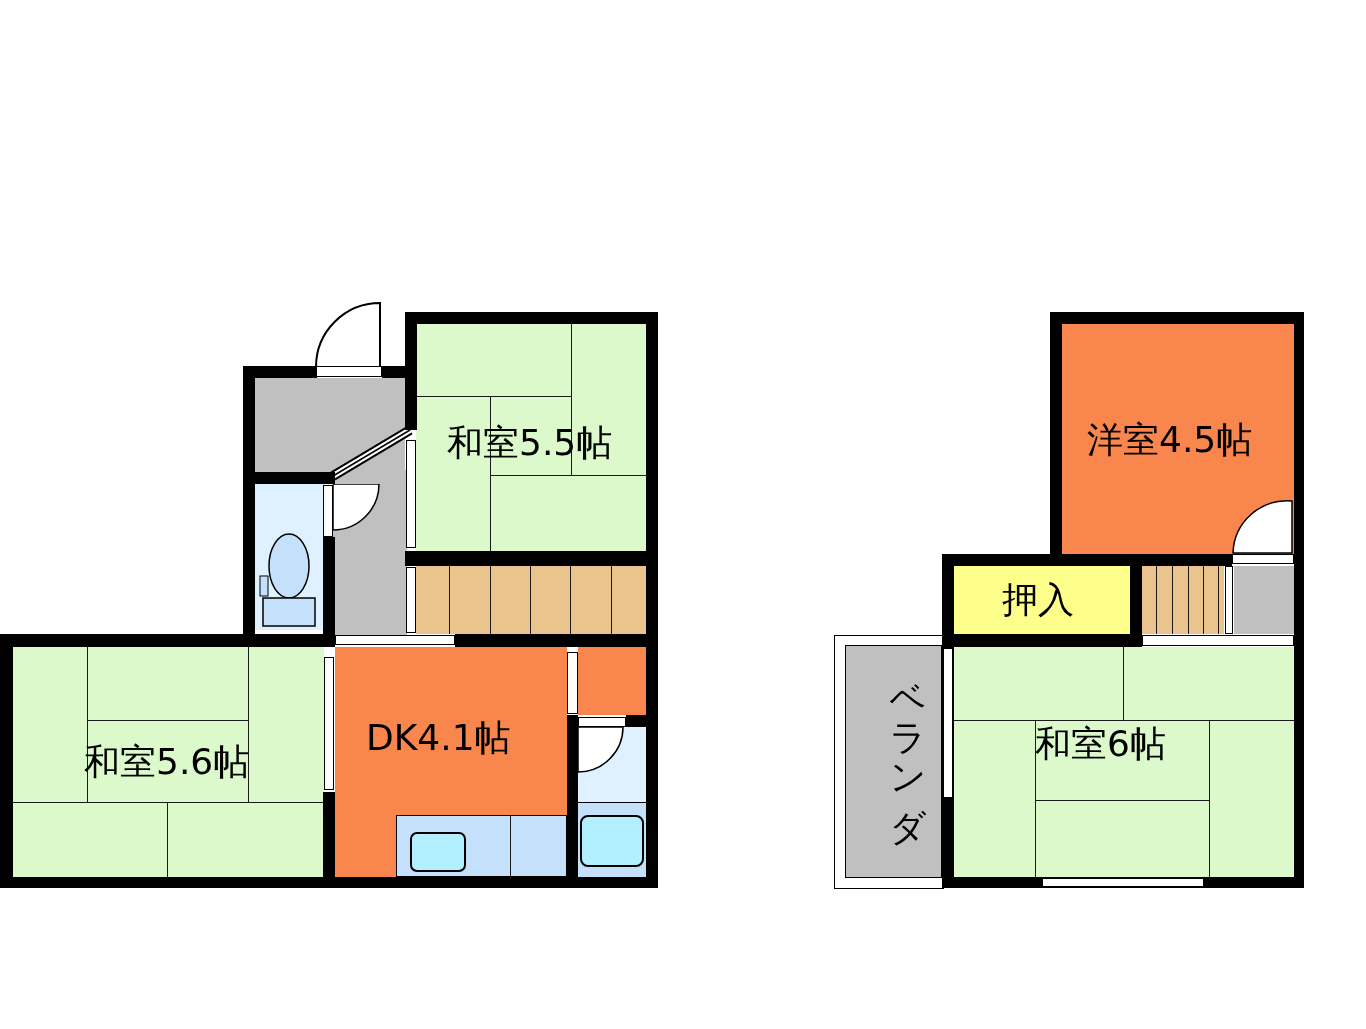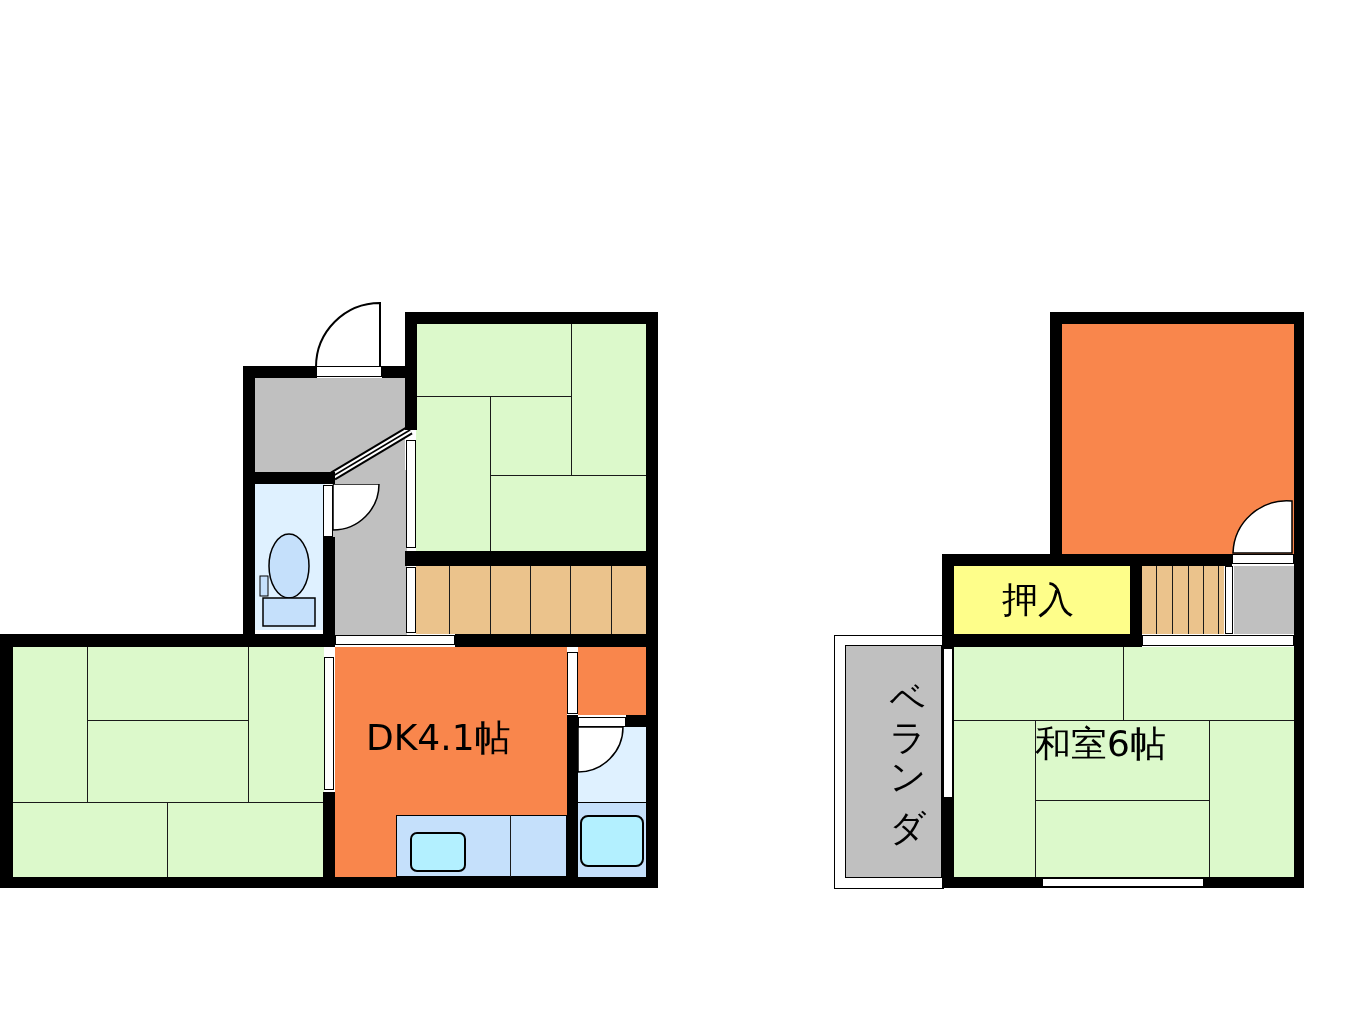--- a/index.html
+++ b/index.html
@@ -43,34 +43,36 @@
   <svg class="abs" style="left:333px;top:484px;" width="52" height="52">
     <path d="M0,0 L46,0 A46,46 0 0 1 0,46 Z" fill="#fff" stroke="#000" stroke-width="1.5"></path>
   </svg>
   <div class="window" style="left:323px;top:485px;width:10px;height:52px;"></div>
 
   <div class="abs tatami" style="left:416px;top:323px;width:230px;height:228px;"></div>
   <div class="tline" style="left:416px;top:396px;width:156px;height:1px;"></div>
   <div class="tline" style="left:571px;top:323px;width:1px;height:152px;"></div>
   <div class="tline" style="left:490px;top:397px;width:1px;height:154px;"></div>
   <div class="tline" style="left:490px;top:475px;width:156px;height:1px;"></div>
+  <div class="label" style="left:447px;top:425px;">和室5.5帖</div>
 
   <div class="abs stair" style="left:416px;top:566px;width:230px;height:68px;"></div>
   <div class="tline" style="left:449px;top:566px;width:1px;height:68px;"></div>
   <div class="tline" style="left:490px;top:566px;width:1px;height:68px;"></div>
   <div class="tline" style="left:530px;top:566px;width:1px;height:68px;"></div>
   <div class="tline" style="left:570px;top:566px;width:1px;height:68px;"></div>
   <div class="tline" style="left:611px;top:566px;width:1px;height:68px;"></div>
 
   <div class="abs tatami" style="left:13px;top:647px;width:311px;height:230px;"></div>
   <div class="tline" style="left:87px;top:647px;width:1px;height:155px;"></div>
   <div class="tline" style="left:248px;top:647px;width:1px;height:155px;"></div>
   <div class="tline" style="left:87px;top:720px;width:162px;height:1px;"></div>
   <div class="tline" style="left:13px;top:802px;width:311px;height:1px;"></div>
   <div class="tline" style="left:167px;top:802px;width:1px;height:75px;"></div>
+  <div class="label" style="left:84px;top:744px;">和室5.6帖</div>
 
   <div class="abs" style="left:335px;top:647px;width:232px;height:230px;background:#f9864c;"></div>
   <div class="abs" style="left:396px;top:815px;width:171px;height:62px;background:#c5e0fb;border:1px solid #000;"></div>
   <div class="tline" style="left:510px;top:815px;width:1px;height:62px;"></div>
   <div class="abs" style="left:410px;top:832px;width:56px;height:40px;background:#b3f0ff;border:2px solid #000;border-radius:7px;"></div>
   <div class="label" style="left:366px;top:720px;">DK4.1帖</div>
 
   <div class="abs" style="left:578px;top:647px;width:68px;height:68px;background:#f9864c;"></div>
   <div class="abs" style="left:578px;top:727px;width:68px;height:75px;background:#dff1ff;"></div>
   <svg class="abs" style="left:578px;top:727px;" width="50" height="50">
@@ -103,20 +105,21 @@
   <div class="window" style="left:324px;top:657px;width:10px;height:133px;"></div>
   <div class="window" style="left:567px;top:652px;width:11px;height:62px;"></div>
 </div>
 
 <div class="abs" style="left:830px;top:300px;width:480px;height:600px;">
 
   <div class="abs" style="left:232px;top:24px;width:232px;height:230px;background:#f9864c;"></div>
   <svg class="abs" style="left:400px;top:198px;" width="65" height="58">
     <path d="M3,55 A54,54 0 0 1 62,3 L62,55 Z" fill="#fff" stroke="#000" stroke-width="1.5"></path>
   </svg>
+  <div class="label" style="left:257px;top:122px;">洋室4.5帖</div>
 
   <div class="abs" style="left:124px;top:266px;width:176px;height:68px;background:#fefe8a;"></div>
   <div class="label" style="left:172px;top:282px;">押入</div>
 
   <div class="abs stair" style="left:312px;top:266px;width:82px;height:68px;"></div>
   <div class="tline" style="left:326px;top:266px;width:1px;height:68px;"></div>
   <div class="tline" style="left:342px;top:266px;width:1px;height:68px;"></div>
   <div class="tline" style="left:358px;top:266px;width:1px;height:68px;"></div>
   <div class="tline" style="left:373px;top:266px;width:1px;height:68px;"></div>
   <div class="tline" style="left:388px;top:266px;width:1px;height:68px;"></div>

